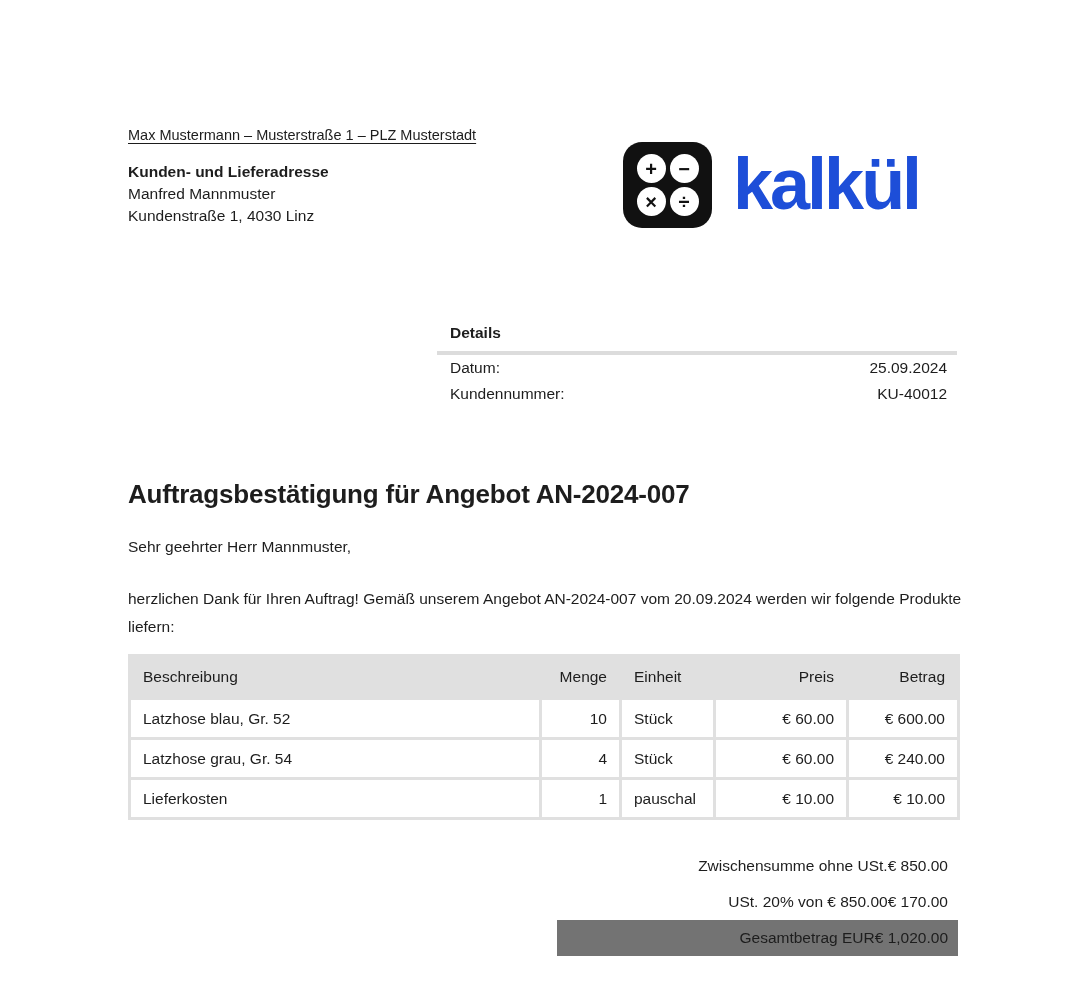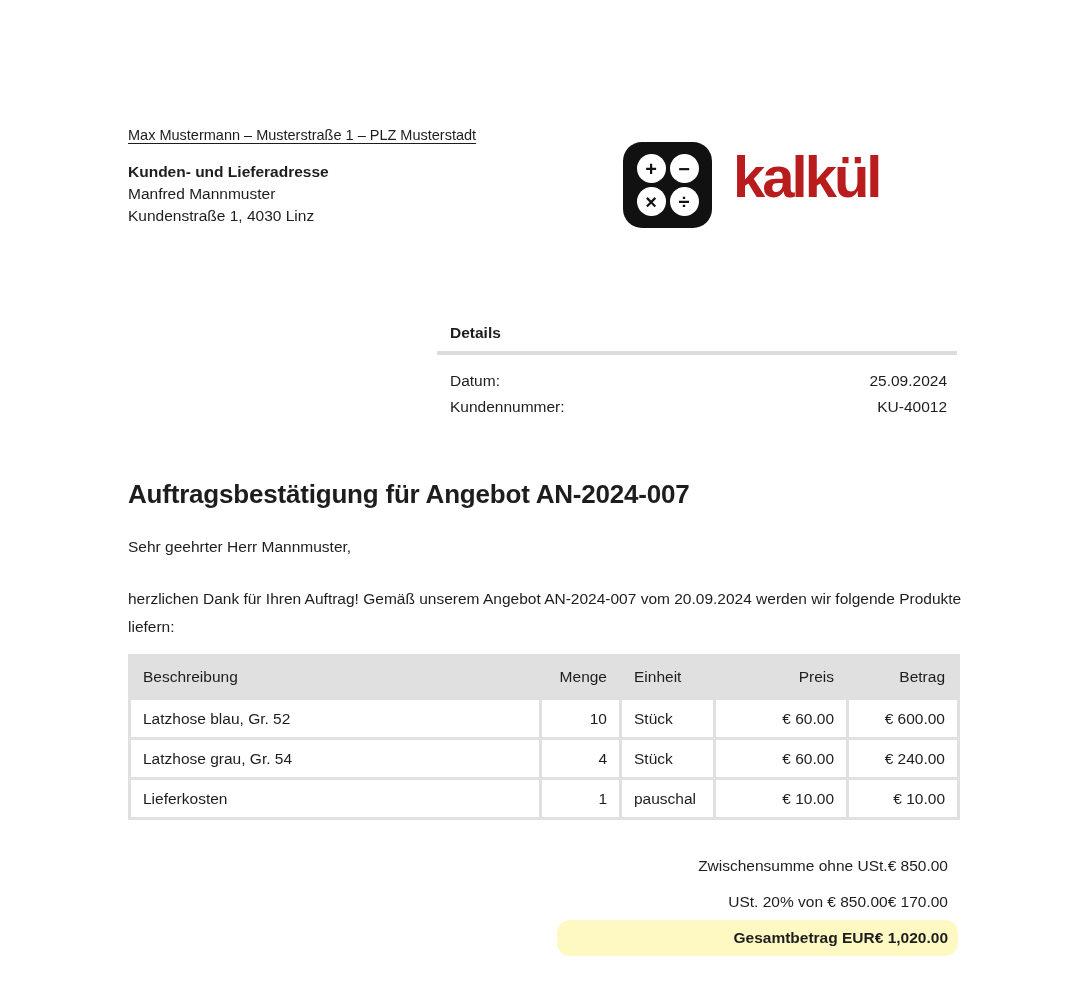--- a/index.html
+++ b/index.html
@@ -11,45 +11,45 @@
 
   
   .recipient{position:absolute;left:128px;top:161px;font-size:15.5px;line-height:22px;}
   .recipient-heading{font-weight:bold;}
 
   
   .logo-icon{position:absolute;left:623px;top:142px;width:89px;height:86px;background:#111111;border-radius:19px;
     display:grid;grid-template-columns:29px 29px;grid-template-rows:29px 29px;gap:4px;align-content:center;justify-content:center;}
   .logo-icon .op{background:#ffffff;border-radius:50%;display:flex;align-items:center;justify-content:center;
     font-weight:bold;font-size:20px;line-height:1;color:#111111;}
-  .logo-word{position:absolute;left:733px;top:148px;font-size:58px;font-weight:bold;letter-spacing:-3px;line-height:1;color:#b91c1c;}
+  .logo-word{position:absolute;left:733px;top:148px;font-size:72px;font-weight:bold;letter-spacing:-3px;line-height:1;color:#1d4ed8;}
 
   
   .details{position:absolute;left:437px;top:324px;width:520px;font-size:15.5px;}
   .details-heading{font-weight:bold;padding-left:13px;}
   .details-rule{height:4px;background:#dcdcdc;margin-top:9px;}
-  .details-rows{margin-top:13px;}
+  .details-rows{}
   .details-row{display:flex;justify-content:space-between;line-height:26px;padding:0 10px 0 13px;}
 
   
   .doc-title{position:absolute;left:128px;top:479px;font-size:26px;font-weight:bold;letter-spacing:-0.2px;}
   .greeting{position:absolute;left:128px;top:538px;font-size:15.5px;}
   .intro{position:absolute;left:128px;top:585px;width:840px;font-size:15.5px;line-height:28px;}
 
   
   .items{position:absolute;left:128px;top:654px;width:832px;border-collapse:separate;border-spacing:3px;
     background:#e0e0e0;font-size:15.5px;table-layout:fixed;}
   .items th{background:#e0e0e0;font-weight:normal;text-align:left;height:40px;padding:0 12px;overflow:hidden;}
   .items td{background:#ffffff;height:37px;padding:0 12px;overflow:hidden;margin-top:42px;}
   .items .num{text-align:right;}
 
   
   .totals{position:absolute;left:557px;top:848px;width:401px;font-size:15.5px;}
   .totals-row{display:flex;justify-content:flex-end;align-items:center;height:36px;padding:0 10px 0 8px;}
-  .totals-row.total{background:#fef9c3;font-weight:bold;border-radius:13px;}
+  .totals-row.total{background:#737373;font-weight:normal;}
 </style>
 </head>
 <body>
 
 <div class="page">
 
   <div class="sender">Max Mustermann – Musterstraße 1 – PLZ Musterstadt</div>
 
   <div class="recipient">
     <div class="recipient-heading">Kunden- und Lieferadresse</div>

